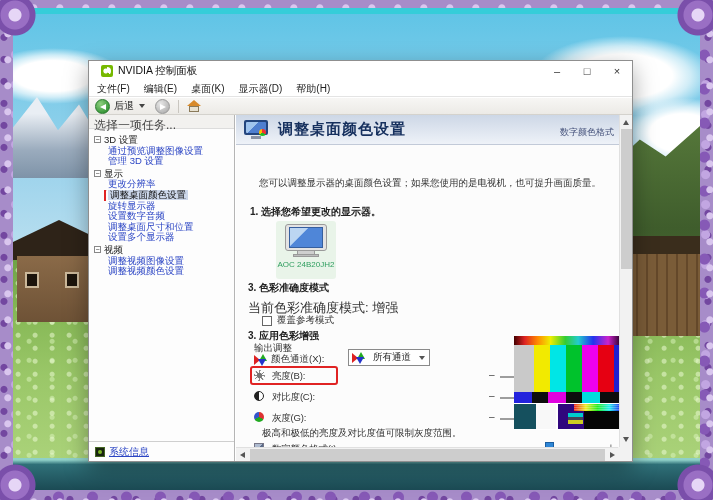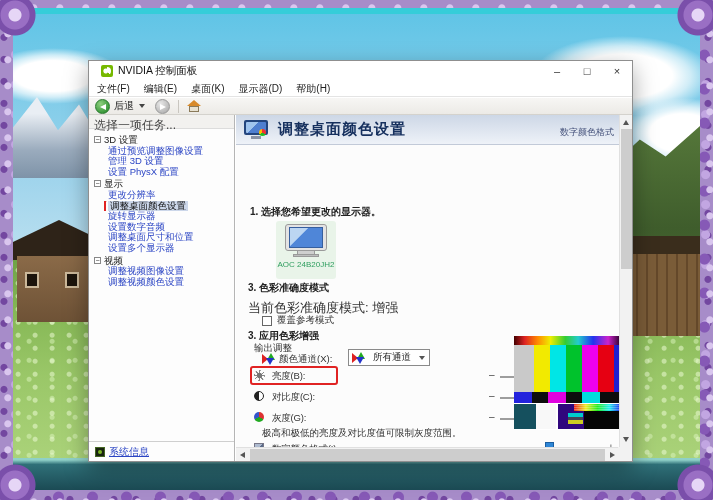--- a/index.html
+++ b/index.html
@@ -100,21 +100,21 @@
   .mon-big .foot2{position:absolute;left:8px;top:30px;width:26px;height:3px;background:#bdbdbd;border:1px solid #9a9a9a}
   .mon-name{font-size:8px;color:#2f9e5f;margin-top:3px}
   .h2{left:12px;top:136px;font-weight:bold;font-size:10px}
   .cur-mode{left:12px;top:154px;font-size:13px;color:#333}
   .cb-row{left:26px;top:169px;display:flex;align-items:center}
   .cb{width:10px;height:10px;border:1px solid #666;background:#fff;margin-right:5px}
   .cb-label{font-size:9.5px;color:#333}
   .h3{left:12px;top:184px;font-weight:bold;font-size:10px}
   .out-adj{left:18px;top:197px;font-size:9.5px;color:#333}
 
-  .ch-row{left:26px;top:208px;display:flex;align-items:flex-start}
+  .ch-row{left:18px;top:208px;display:flex;align-items:center}
   .rgb-ico{width:12px;height:11px;position:relative;margin-right:5px}
   .rgb-ico i{position:absolute;width:0;height:0}
   .rgb-ico .r{left:0;top:1px;border-bottom:5px solid rgba(0,0,0,0);border-top:5px solid rgba(0,0,0,0);border-left:6px solid #d22}
   .rgb-ico .g{left:5px;top:0;border-left:4px solid rgba(0,0,0,0);border-right:4px solid rgba(0,0,0,0);border-bottom:7px solid #2a2}
   .rgb-ico .b{left:4px;top:5px;border-left:4px solid rgba(0,0,0,0);border-right:4px solid rgba(0,0,0,0);border-top:7px solid #23c}
   .ch-label{font-size:9.5px;color:#333}
   .dropdown{position:absolute;left:112px;top:204px;width:82px;height:17px;border:1px solid #8a8a8a;background:#fff;display:flex;align-items:center;padding-left:3px}
   .dd-text{font-size:9.5px;color:#222;margin-left:4px}
   .dd-caret{position:absolute;right:4px;top:6px;width:0;height:0;border-left:3.5px solid rgba(0,0,0,0);border-right:3.5px solid rgba(0,0,0,0);border-top:4px solid #555}
 
@@ -234,21 +234,20 @@
       <div class="bd"></div>
     </div>
   </div>
 
   <div class="sidebar">
     <div class="sb-head">选择一项任务...</div>
     <ul class="tree">
       <li class="tg"><span class="exp">−</span><span>3D 设置</span></li>
       <li class="ti"><a>通过预览调整图像设置</a></li>
       <li class="ti"><a>管理 3D 设置</a></li>
-      <li class="ti"><a>设置 PhysX 配置</a></li>
       <li class="tg"><span class="exp">−</span><span>显示</span></li>
       <li class="ti"><a>更改分辨率</a></li>
       <li class="ti sel"><a>调整桌面颜色设置</a></li>
       <li class="ti"><a>旋转显示器</a></li>
       <li class="ti"><a>设置数字音频</a></li>
       <li class="ti"><a>调整桌面尺寸和位置</a></li>
       <li class="ti"><a>设置多个显示器</a></li>
       <li class="tg"><span class="exp">−</span><span>视频</span></li>
       <li class="ti"><a>调整视频图像设置</a></li>
       <li class="ti"><a>调整视频颜色设置</a></li>
@@ -264,20 +263,21 @@
       <div class="mon-ico-s">
         <div class="scr"></div>
         <div class="dot"></div>
         <div class="base"></div>
       </div>
       <span class="c-title">调整桌面颜色设置</span>
       <span class="restore">数字颜色格式</span>
     </div>
 
     <div class="c-body">
+      <div class="abs intro">您可以调整显示器的桌面颜色设置；如果您使用的是电视机，也可提升画面质量。</div>
 
       <div class="abs h1">1.  选择您希望更改的显示器。</div>
       <div class="abs mon-sel">
         <div class="mon-big">
           <div class="frame"></div>
           <div class="glass"></div>
           <div class="foot"></div>
           <div class="foot2"></div>
         </div>
         <div class="mon-name">AOC 24B20JH2</div>

